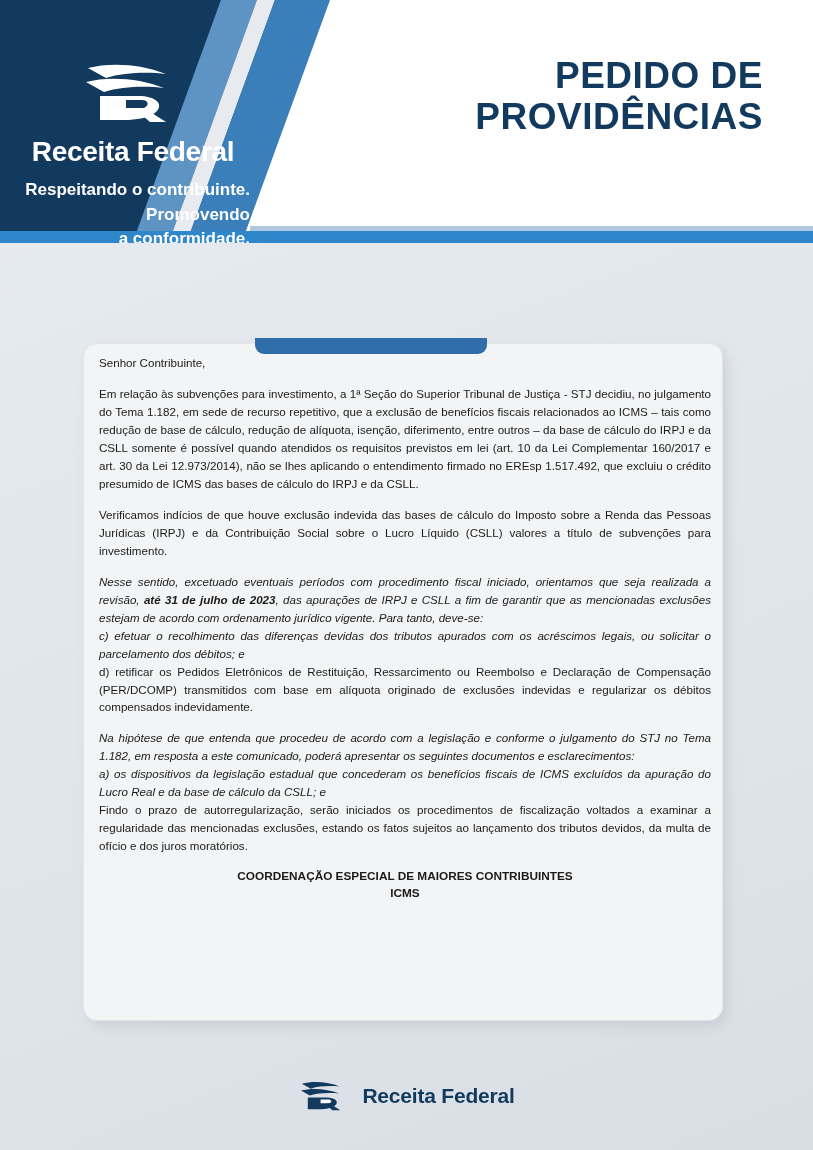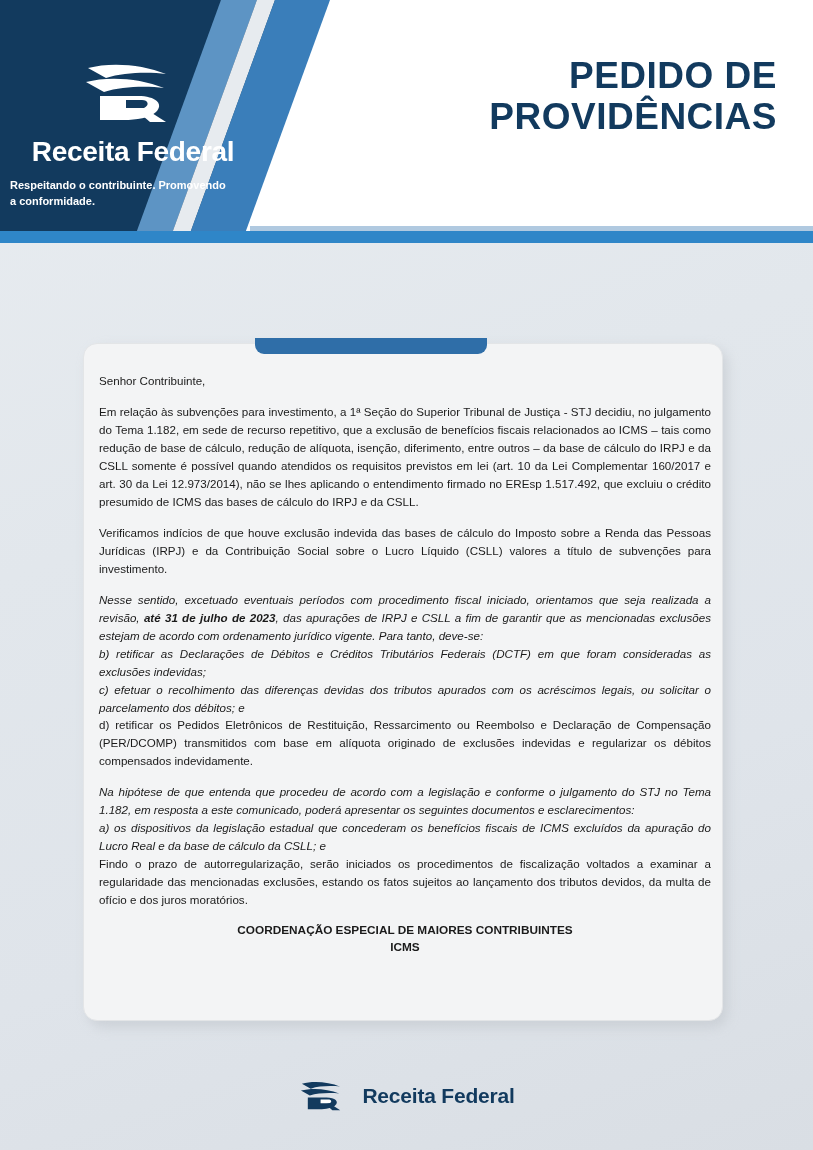--- a/index.html
+++ b/index.html
@@ -67,21 +67,21 @@
     bottom: 12px;
     left: 250px;
     width: 563px;
     height: 5px;
     background: #1d63a5;
     opacity: .35;
   }
   .doc-title {
     position: absolute;
     top: 55px;
-    right: 36px;
+    right: 50px;
     text-align: right;
     color: #123a5e;
     font-size: 37px;
     font-weight: bold;
     letter-spacing: 0.5px;
     line-height: 1.12;
     z-index: 5;
   }
 
   
@@ -100,23 +100,23 @@
     margin-top: 8px;
     text-align: center;
     letter-spacing: -0.3px;
   }
   .slogan {
     position: absolute;
     left: 10px;
     top: 178px;
     width: 240px;
     color: #ffffff;
-    font-size: 11px;
-    font-weight: bold;
-    text-align: left;
+    font-size: 17px;
+    font-weight: bold;
+    text-align: right;
     line-height: 1.45;
     z-index: 6;
   }
 
   
   .card-shadow {
     position: absolute;
     left: 88px;
     top: 348px;
     width: 640px;
@@ -141,21 +141,21 @@
     left: 255px;
     top: 338px;
     width: 232px;
     height: 16px;
     background: #2f6ea8;
     border-radius: 0 0 9px 9px;
   }
   .card-body {
     position: absolute;
     left: 99px;
-    top: 372px;
+    top: 354px;
     width: 612px;
     font-size: 11.6px;
     color: #1a1a1a;
     line-height: 1.55;
     text-align: justify;
   }
   .card-body p { margin-bottom: 13px; }
   .card-body p.tight { margin-bottom: 0; font-style: italic; }
   .signature {
     text-align: center;
@@ -229,21 +229,20 @@
   <div class="card-shadow"></div>
   <div class="card"></div>
   <div class="card-tab"></div>
 
   <div class="card-body">
     <p>Senhor Contribuinte,</p>
     <p>Em relação às subvenções para investimento, a 1ª Seção do Superior Tribunal de Justiça - STJ decidiu, no julgamento do Tema 1.182, em sede de recurso repetitivo, que a exclusão de benefícios fiscais relacionados ao ICMS – tais como redução de base de cálculo, redução de alíquota, isenção, diferimento, entre outros – da base de cálculo do IRPJ e da CSLL somente é possível quando atendidos os requisitos previstos em lei (art. 10 da Lei Complementar 160/2017 e art. 30 da Lei 12.973/2014), não se lhes aplicando o entendimento firmado no EREsp 1.517.492, que excluiu o crédito presumido de ICMS das bases de cálculo do IRPJ e da CSLL.</p>
     <p>Verificamos indícios de que houve exclusão indevida das bases de cálculo do Imposto sobre a Renda das Pessoas Jurídicas (IRPJ) e da Contribuição Social sobre o Lucro Líquido (CSLL) valores a título de subvenções para investimento.</p>
 
     <p class="tight"><span>Nesse sentido, excetuado eventuais períodos com procedimento fiscal iniciado, orientamos que seja realizada a revisão, </span><span class="bold">até 31 de julho de 2023</span><span>, das apurações de IRPJ e CSLL a fim de garantir que as mencionadas exclusões estejam de acordo com ordenamento jurídico vigente. Para tanto, deve-se:</span></p>
-    <p class="tight">b) retificar as Declarações de Débitos e Créditos Tributários Federais (DCTF) em que foram consideradas as exclusões indevidas;</p>
     <p class="tight">c) efetuar o recolhimento das diferenças devidas dos tributos apurados com os acréscimos legais, ou solicitar o parcelamento dos débitos; e</p>
     <p>d) retificar os Pedidos Eletrônicos de Restituição, Ressarcimento ou Reembolso e Declaração de Compensação (PER/DCOMP) transmitidos com base em alíquota originado de exclusões indevidas e regularizar os débitos compensados indevidamente.</p>
 
     <p class="tight">Na hipótese de que entenda que procedeu de acordo com a legislação e conforme o julgamento do STJ no Tema 1.182, em resposta a este comunicado, poderá apresentar os seguintes documentos e esclarecimentos:</p>
     <p class="tight">a) os dispositivos da legislação estadual que concederam os benefícios fiscais de ICMS excluídos da apuração do Lucro Real e da base de cálculo da CSLL; e</p>
 
     <p>Findo o prazo de autorregularização, serão iniciados os procedimentos de fiscalização voltados a examinar a regularidade das mencionadas exclusões, estando os fatos sujeitos ao lançamento dos tributos devidos, da multa de ofício e dos juros moratórios.</p>
 
     <div class="signature">
       <div>COORDENAÇÃO ESPECIAL DE MAIORES CONTRIBUINTES</div>

